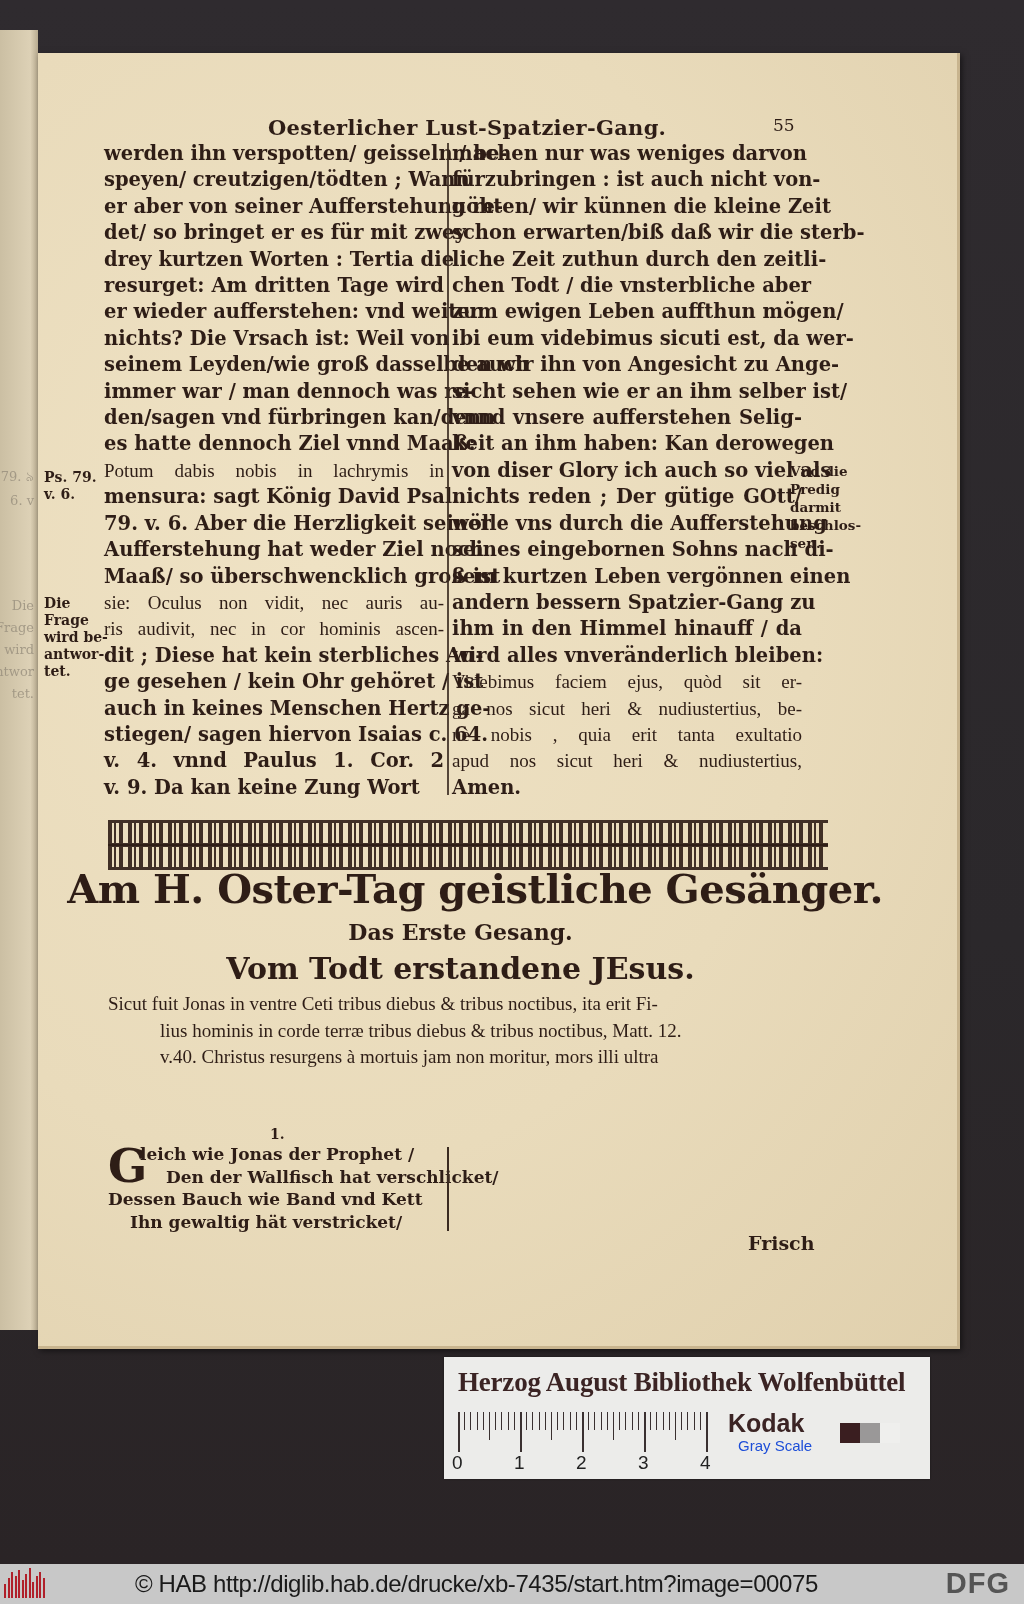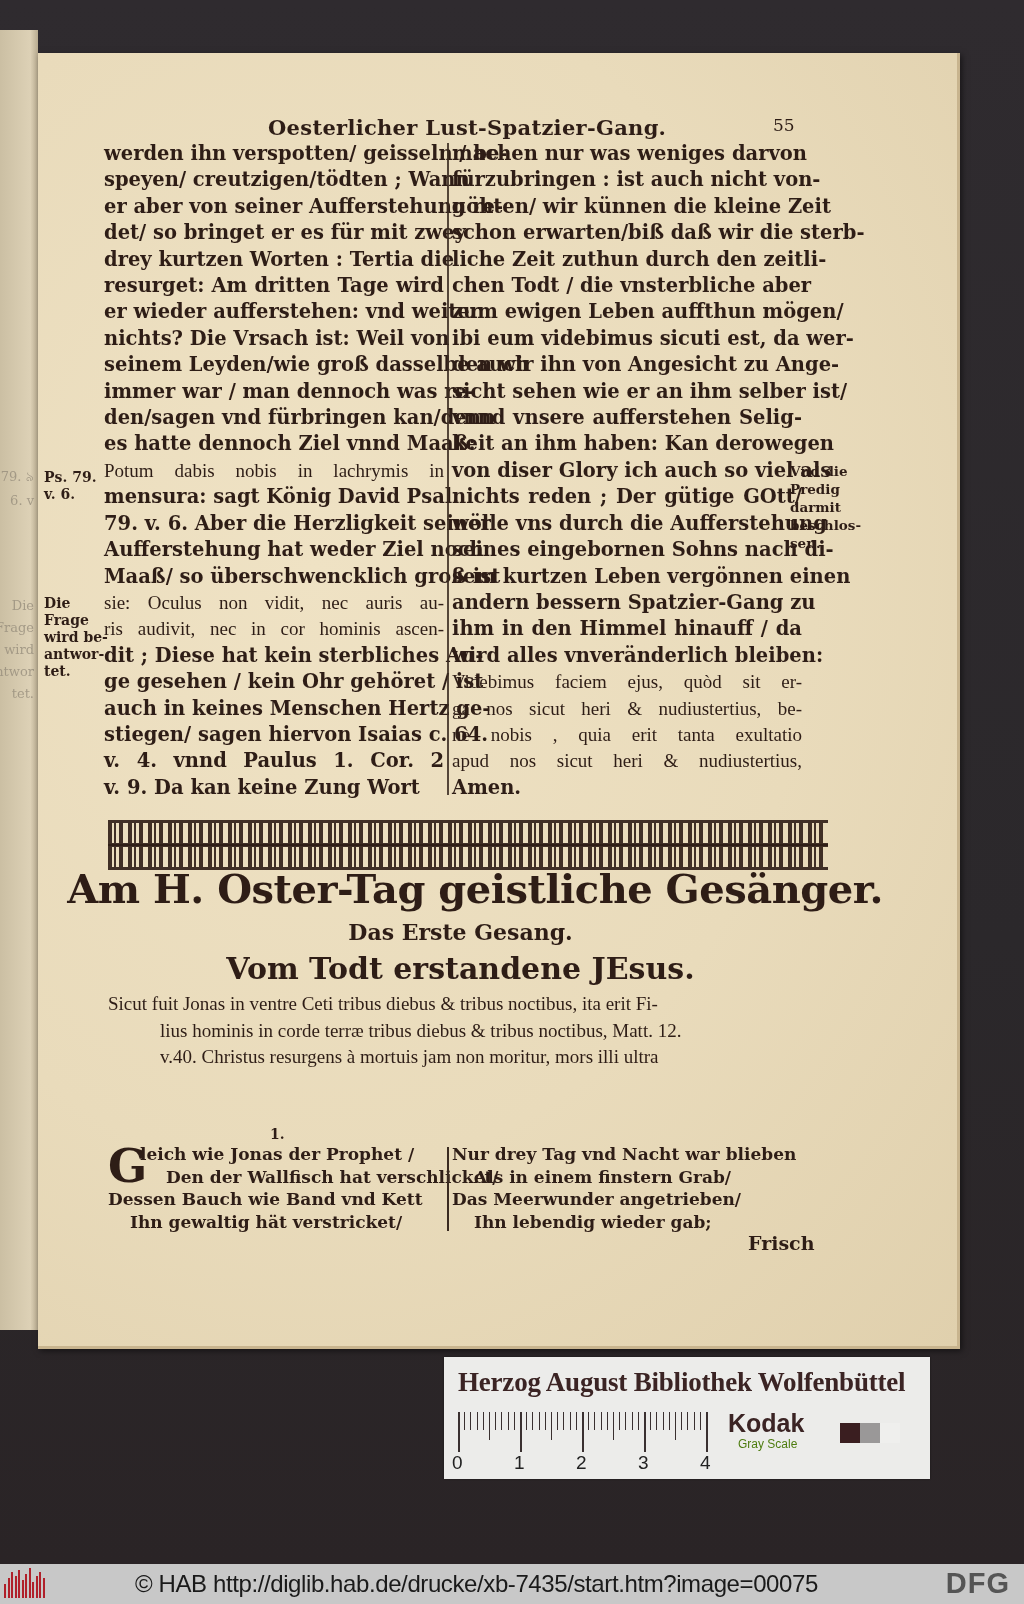--- a/index.html
+++ b/index.html
@@ -113,21 +113,21 @@
     font-weight:bold; font-size:27px; color:#3b2424; white-space:nowrap; letter-spacing:-.2px;
   }
   .ruler { position:absolute; left:14px; top:55px; width:252px; height:40px; }
   .ruler .tick { position:absolute; top:0; width:1px; background:#3a3030; }
   .ruler-labels { position:absolute; left:8px; top:95px; width:270px; height:22px;
     font-family:"Liberation Sans", sans-serif; font-size:19px; color:#222; }
   .ruler-labels span { position:absolute; top:0; }
   .kodak { position:absolute; left:284px; top:52px; font-family:"Liberation Sans", sans-serif;
     font-weight:bold; font-size:25px; color:#3b2424; }
   .grayscale { position:absolute; left:294px; top:80px; font-family:"Liberation Sans", sans-serif;
-    font-size:12px; color:#4d7c0f; }
+    font-size:15px; color:#1d4ed8; }
   .swatches { position:absolute; left:396px; top:66px; height:20px; }
   .swatch { display:inline-block; width:20px; height:20px; vertical-align:top; }
 
   .footer {
     position:absolute; left:0; top:1564px; width:1024px; height:40px; background:#c8c8c8;
   }
   .footer-logo { position:absolute; left:4px; top:6px; width:44px; height:30px; }
   .footer-logo i { position:absolute; bottom:2px; width:2px; background:#b0202a; }
   .footer-text { position:absolute; left:135px; top:6px; font-family:"Liberation Sans", sans-serif;
     font-size:24px; color:#1a1a1a; letter-spacing:-.4px; white-space:nowrap; }
@@ -243,26 +243,20 @@
 
   <div class="verse-num">1.</div>
   <div class="dropcap fraktur">G</div>
   <div class="verse verse-left fraktur">
     <span class="l" style="padding-left:32px">leich wie Jonas der Prophet /</span>
     <span class="in" style="padding-left:58px">Den der Wallfisch hat verschlicket/</span>
     <span class="l">Dessen Bauch wie Band vnd Kett</span>
     <span class="in">Ihn gewaltig hät verstricket/</span>
   </div>
   <div class="verse-divider"></div>
-  <div class="verse verse-right fraktur">
-    <span class="l">Nur drey Tag vnd Nacht war blieben</span>
-    <span class="in">Als in einem finstern Grab/</span>
-    <span class="l">Das Meerwunder angetrieben/</span>
-    <span class="in">Ihn lebendig wieder gab;</span>
-  </div>
   <div class="catchword">Frisch</div>
 </div>
 
 <div class="label-card">
   <div class="label-title">Herzog August Bibliothek Wolfenbüttel</div>
   <div class="ruler" id="ruler">
       <i class="tick" style="left: 0px; height: 40px; width: 2px;"></i>
       <i class="tick" style="left: 6.2px; height: 18px;"></i>
       <i class="tick" style="left: 12.4px; height: 18px;"></i>
       <i class="tick" style="left: 18.6px; height: 18px;"></i>

